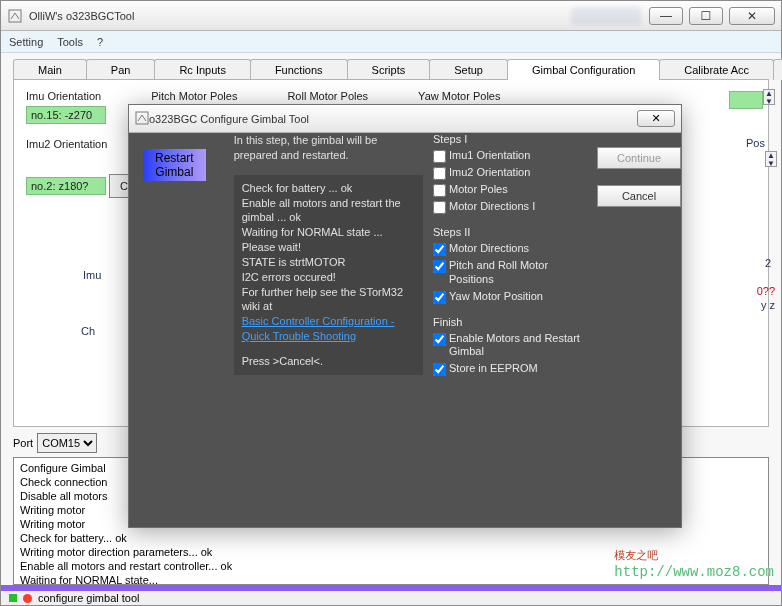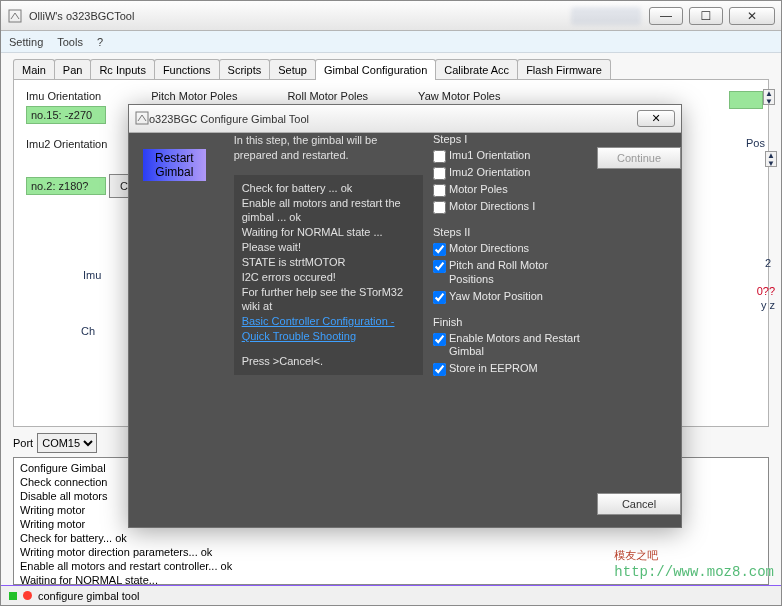--- a/index.html
+++ b/index.html
@@ -16,34 +16,34 @@
 .win-btn { width: 34px; height: 18px; border: 1px solid #8a8a8a; border-radius: 3px; background: linear-gradient(#fff,#e2e2e2); display:flex;align-items:center;justify-content:center;font-size:12px;color:#333;}
 .win-btn.close{width:46px;}
 
 .menubar { height: 22px; background: #eaf4fb; border-bottom: 1px solid #cfd8e0; display:flex; align-items:center; padding:0 8px; gap:14px; color:#3a3a3a;}
 .menubar span{cursor:default;}
 
 .client { flex:1; background:#f7f7f7; padding:6px 12px 0 12px; display:flex; flex-direction:column; position:relative;}
 
 
 .tabs { display:flex; }
-.tab { padding:4px 8px; border:1px solid #b3b3b3; border-bottom:none; background:#f1f1f1; border-top-left-radius:3px;border-top-right-radius:3px; margin-right:-1px; white-space:nowrap;}
+.tab { padding:4px 24px; border:1px solid #b3b3b3; border-bottom:none; background:#f1f1f1; border-top-left-radius:3px;border-top-right-radius:3px; margin-right:-1px; white-space:nowrap;}
 .tab.active{background:#fff;position:relative;z-index:2;}
 
 .tab-page { flex:1; border:1px solid #b3b3b3; background:#fff; margin-top:-1px; padding:10px 12px; font-size:11px; color:#222; }
 .row-labels{display:flex;gap:50px;margin-bottom:4px;}
 .val{display:inline-block;background:#9ae69a;border:1px solid #7bbf7b;padding:2px 4px;min-width:80px;}
 .conf-btn{display:inline-block;margin-top:24px;border:1px solid #888;background:#f2f2f2;padding:5px 10px;}
 
 .port-row{margin:6px 0 4px 0;display:flex;align-items:center;gap:4px;}
 .port-row select{border:1px solid #7a7a7a;height:20px;}
 
 .log{border:1px solid #888;background:#fff;height:128px;padding:4px 6px;font-family:"Courier New",monospace;font-size:12px;white-space:pre;overflow:hidden;position:relative;}
 
-.statusbar{height:20px;border-top:1px solid #8b5cf6;background:#f0f0f0;display:flex;align-items:center;padding:0 8px;gap:6px;}
+.statusbar{height:20px;border-top:6px solid #8b5cf6;background:#f0f0f0;display:flex;align-items:center;padding:0 8px;gap:6px;}
 .status-dot{width:9px;height:9px;border-radius:50%;background:#ff3b30;}
 .status-green{width:8px;height:8px;background:#22c02a;}
 
 
 .peek{position:absolute;font-size:11px;color:#235;}
 .peek .spin{display:inline-block;border:1px solid #9a9a9a;width:12px;height:16px;background:#f2f2f2;font-size:8px;text-align:center;line-height:8px;}
 
 
 .dialog { position:absolute; left:128px; top:104px; width:554px; height:424px; border:1px solid #707070; background:#f4f4f4; box-shadow:0 4px 24px rgba(0,0,0,.35); display:flex; flex-direction:column; }
 .dialog .dlg-titlebar{height:28px;background:linear-gradient(#fdfdfd,#e6e6e6);border-bottom:1px solid #b0b0b0;display:flex;align-items:center;padding:0 6px;}
@@ -56,21 +56,21 @@
 .dlg-main{display:flex;padding:0 14px;}
 .dlg-left{flex:1;padding-right:10px;}
 .dlg-left p{margin-bottom:12px;line-height:1.35;}
 .dlg-left .box{background:#444;min-height:154px;padding:6px 8px;font-size:11px;line-height:1.35;}
 .dlg-left a{color:#3ea0ff;text-decoration:underline;}
 .dlg-right{width:150px;font-size:11px;}
 .dlg-right .grp{margin-bottom:12px;}
 .dlg-right .grp .hd{color:#e8e8e8;margin-bottom:4px;}
 .dlg-right label{display:flex;align-items:flex-start;gap:3px;margin-bottom:3px;color:#e8e8e8;line-height:1.25;}
 .dlg-right input[type=checkbox]{margin-top:1px;}
-.dlg-btns{display:flex;flex-direction:column;align-items:center;gap:7px;padding:14px 0 12px 0;justify-content:space-between;}
+.dlg-btns{display:flex;flex-direction:column;align-items:center;gap:16px;padding:14px 0 12px 0;}
 .dlg-btns button{width:84px;height:22px;border:1px solid #8d8d8d;background:linear-gradient(#fefefe,#e2e2e2);color:#333;}
 .dlg-btns button:disabled{color:#9a9a9a;}
 
 
 .wm{position:absolute;right:8px;bottom:26px;font-size:20px;color:#b7412a;font-family:"STKaiti","KaiTi",serif;text-shadow:0 0 3px #fff;}
 .wm small{font-size:14px;color:#5b7;display:block;text-align:right;font-family:Liberation Mono, monospace;}
 </style>
 </head>
 <body>
 

